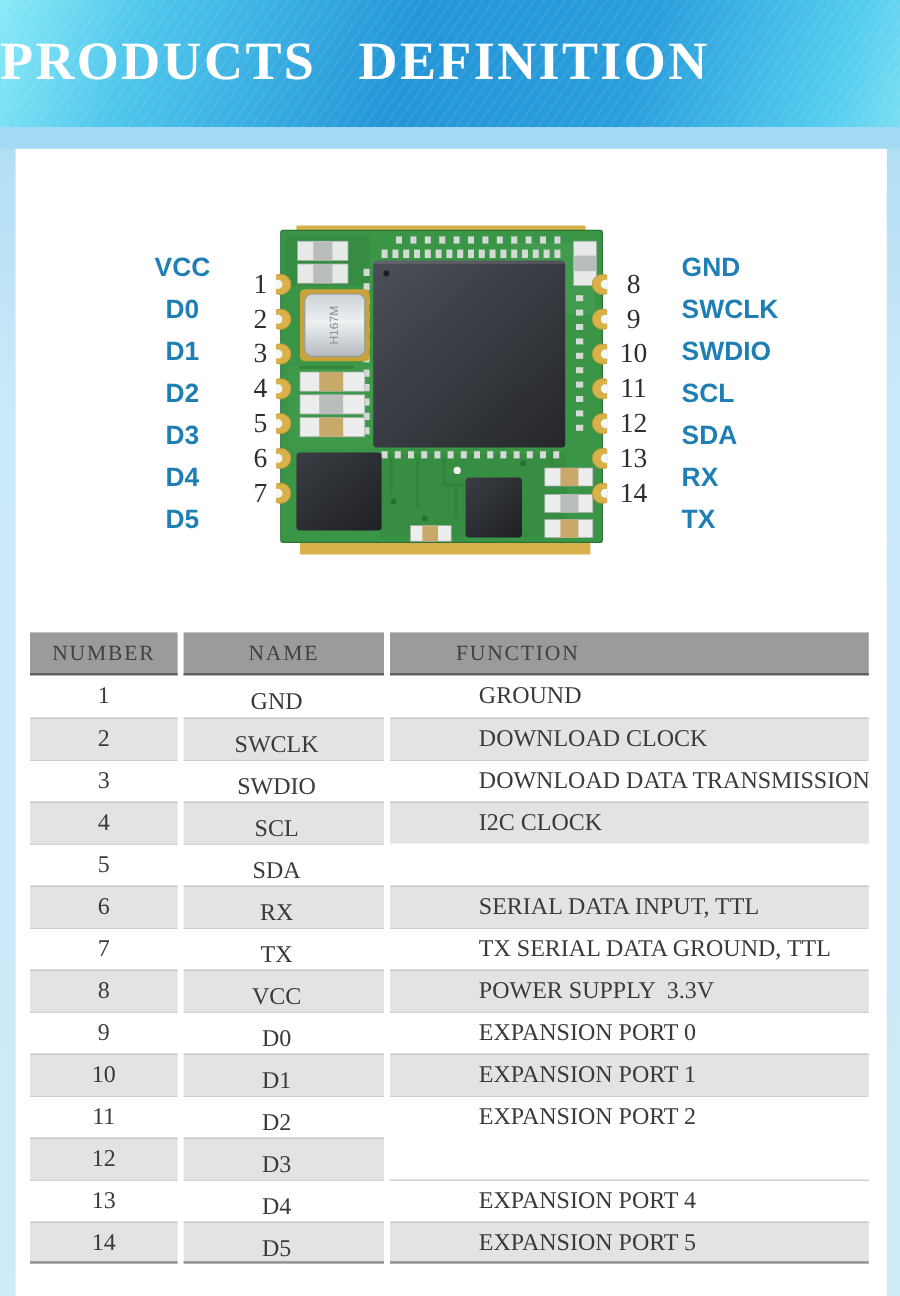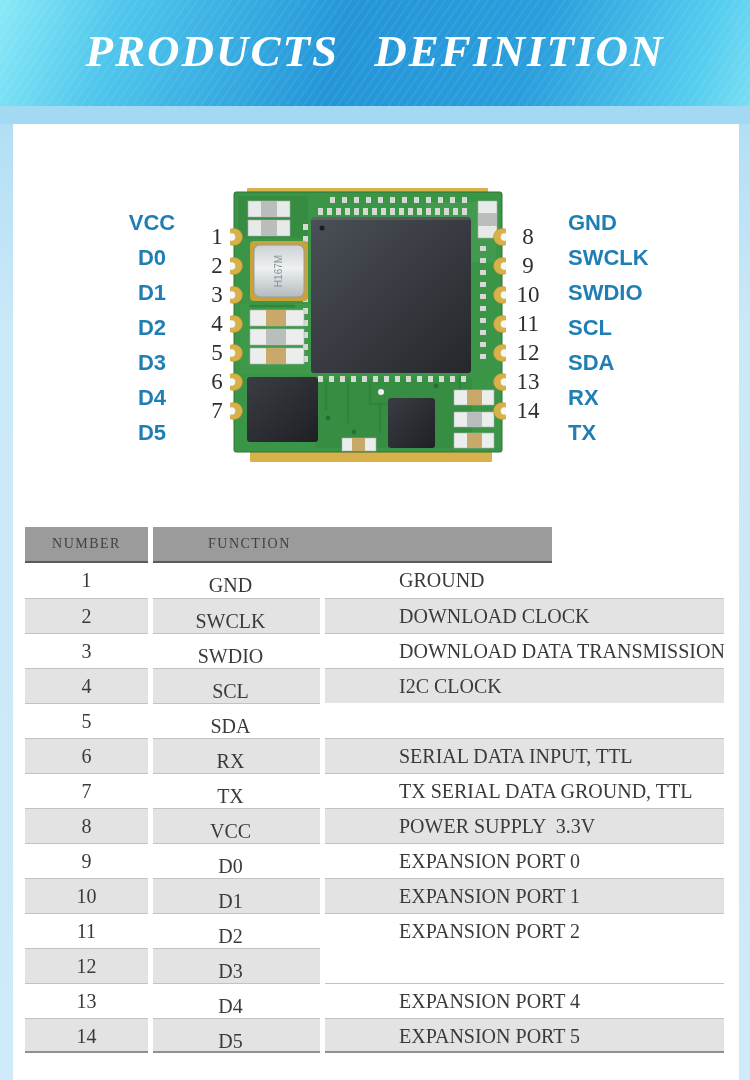--- a/index.html
+++ b/index.html
@@ -10,22 +10,22 @@
   }
   
   .banner{
     position:absolute;left:0;top:0;width:750px;height:106px;
     background:
       repeating-linear-gradient(125deg,rgba(255,255,255,0.06) 0 2px,rgba(255,255,255,0) 2px 7px),
       linear-gradient(108deg,#8aeaf7 0%,#4fc6ec 16%,#2496d8 45%,#2a9ddc 70%,#55cdef 92%,#7adef3 100%);
   }
   .banner-title{
     position:absolute;left:0;top:50%;width:100%;transform:translateY(-54%);
-    text-align:center;color:#ffffff;font-weight:bold;font-size:45px;
-    letter-spacing:2px;word-spacing:22px;font-family:"Liberation Serif",serif;font-style:italic;
+    color:#ffffff;font-weight:bold;font-size:45px;
+    letter-spacing:2px;word-spacing:22px;font-family:"Liberation Serif",serif;
   }
   .band{position:absolute;left:0;top:106px;width:750px;height:18px;background:#a3d9f3;}
   .card{position:absolute;left:13px;top:124px;width:726px;height:956px;background:#ffffff;}
 
   
   .pin-col{position:absolute;}
   .col-left-labels{left:112px;top:205px;width:80px;}
   .col-right-labels{left:568px;top:205px;width:150px;text-align:left;}
   .pin-label{height:35px;line-height:35px;font-family:"Liberation Sans",sans-serif;
     font-weight:bold;font-size:22px;color:#1f7fb5;}
@@ -33,21 +33,21 @@
   .col-left-nums{left:198px;top:222px;width:38px;}
   .col-right-nums{left:508px;top:222px;width:40px;}
   .pin-num{height:29px;line-height:29px;font-size:23px;color:#2e2e2e;text-align:center;
     font-family:"Liberation Serif",serif;}
 
   .pcb{position:absolute;left:230px;top:186px;width:276px;height:280px;}
 
   
   .ptable{position:absolute;left:25px;top:527px;width:699px;}
   .thead{display:flex;gap:5px;height:36px;}
-  .th{background:#9b9b9b;color:#414141;font-size:14px;letter-spacing:1.5px;
+  .th{background:#9b9b9b;color:#414141;font-size:18px;letter-spacing:1.5px;
       display:flex;align-items:center;justify-content:center;box-sizing:border-box;
       border-bottom:2px solid #5a5a5a;}
   .th-num{width:123px;}
   .th-name{width:167px;}
   .th-func{width:399px;justify-content:flex-start;padding-left:55px;}
   .trow{display:flex;gap:5px;height:35px;}
   .td{box-sizing:border-box;font-size:20px;color:#3a3a3a;background:#ffffff;
       line-height:34px;overflow:hidden;}
   .trow + .trow .td{border-top:1px solid #c2c2c2;}
   .trow:last-child .td{border-bottom:2px solid #8f8f8f;}
@@ -308,20 +308,21 @@
     <div class="pin-label">SWDIO</div>
     <div class="pin-label">SCL</div>
     <div class="pin-label">SDA</div>
     <div class="pin-label">RX</div>
     <div class="pin-label">TX</div>
   </div>
 
   <div class="ptable">
     <div class="thead">
       <div class="th th-num">NUMBER</div>
+      <div class="th th-name">NAME</div>
       <div class="th th-func">FUNCTION</div>
     </div>
 
     <div class="trow">
       <div class="td td-num">1</div>
       <div class="td td-name">GND</div>
       <div class="td td-func">GROUND</div>
     </div>
     <div class="trow alt">
       <div class="td td-num">2</div>

